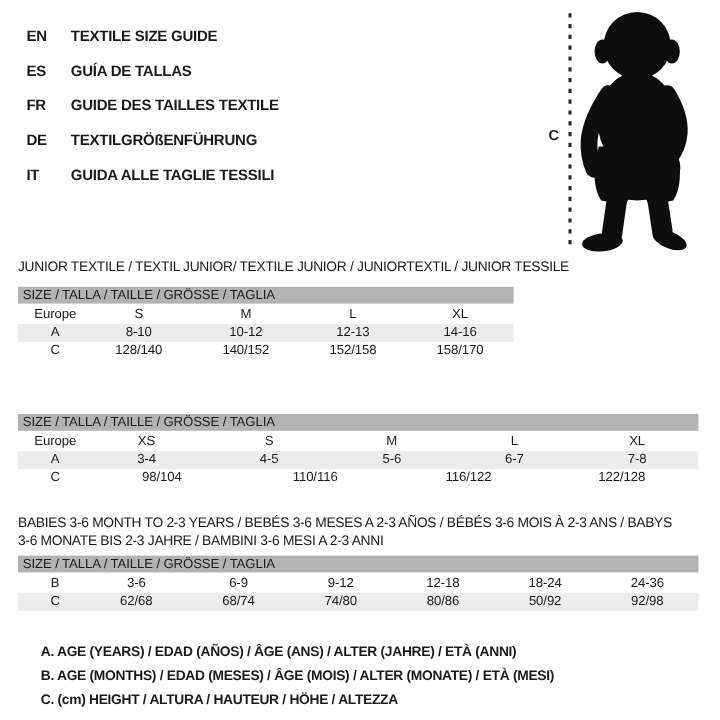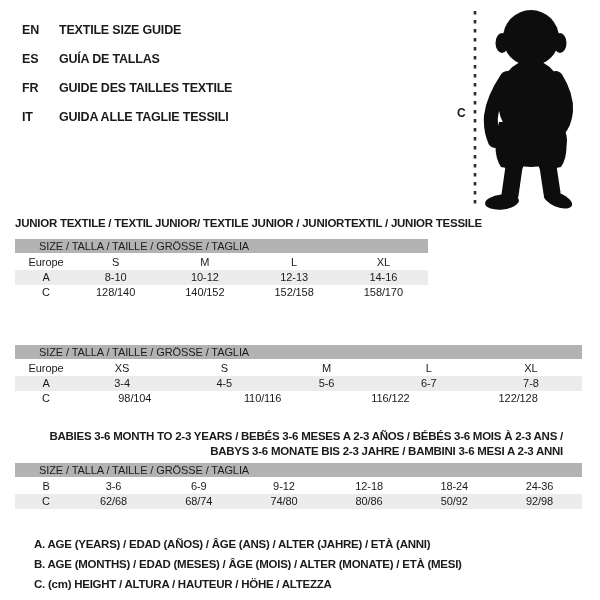--- a/index.html
+++ b/index.html
@@ -11,25 +11,25 @@
   .langs { position:absolute; left:22px; top:10px; }
   .lang-row { display:flex; height:19px; align-items:center;margin-top:10px; }
   .lang-code { width:37px; font-weight:bold; font-size:12.5px; letter-spacing:-0.2px; }
   .lang-label { font-weight:bold; font-size:12.5px; letter-spacing:-0.2px; }
 
   
   .baby-svg { position:absolute; left:455px; top:4px; }
   .figure-c { position:absolute; left:457px; top:106px; font-weight:bold; font-size:12px; }
 
   
-  .tbl-title { position:absolute; left:15px; font-weight:bold; font-size:11.5px; letter-spacing:-0.25px; line-height:15px;text-align:right; }
+  .tbl-title { position:absolute; left:15px; font-weight:normal; font-size:11.5px; letter-spacing:-0.25px; line-height:15px; }
   .tbl { position:absolute; left:15px; font-size:11px; letter-spacing:-0.1px; }
   .t1 { width:413px; }
   .t2, .t3 { width:567px; }
-  .size-bar { height:14px; line-height:14px; background:var(--header_bar,#b3b3b3); padding-left:24px; margin-bottom:2px; color:#1c1c1c; }
+  .size-bar { height:14px; line-height:14px; background:var(--header_bar,#b3b3b3); padding-left:4px; margin-bottom:2px; color:#1c1c1c; }
   .row { display:flex; height:15px; line-height:15px; }
   .row:nth-child(3) { background:var(--row_stripe,#ececec); }
   .cell-label { width:56px; padding-left:6px; text-align:center; }
   .cell { flex:1; text-align:center; }
 
   
   .legend { position:absolute; left:34px; top:534px; }
   .legend-line { font-weight:bold; font-size:11.5px; letter-spacing:-0.25px; line-height:20px; }
 </style>
 </head>
@@ -42,20 +42,24 @@
       <span class="lang-code">EN</span>
       <span class="lang-label">TEXTILE SIZE GUIDE</span>
     </div>
     <div class="lang-row">
       <span class="lang-code">ES</span>
       <span class="lang-label">GUÍA DE TALLAS</span>
     </div>
     <div class="lang-row">
       <span class="lang-code">FR</span>
       <span class="lang-label">GUIDE DES TAILLES TEXTILE</span>
+    </div>
+    <div class="lang-row">
+      <span class="lang-code">DE</span>
+      <span class="lang-label">TEXTILGRÖßENFÜHRUNG</span>
     </div>
     <div class="lang-row">
       <span class="lang-code">IT</span>
       <span class="lang-label">GUIDA ALLE TAGLIE TESSILI</span>
     </div>
   </div>
 
   <span class="figure-c">C</span>
   <svg class="baby-svg" width="145" height="212" viewBox="0 0 145 212">
     <line x1="20" y1="7" x2="20" y2="203" stroke="#2b2b2b" stroke-width="2.6" stroke-dasharray="3.5 5.5"></line>

